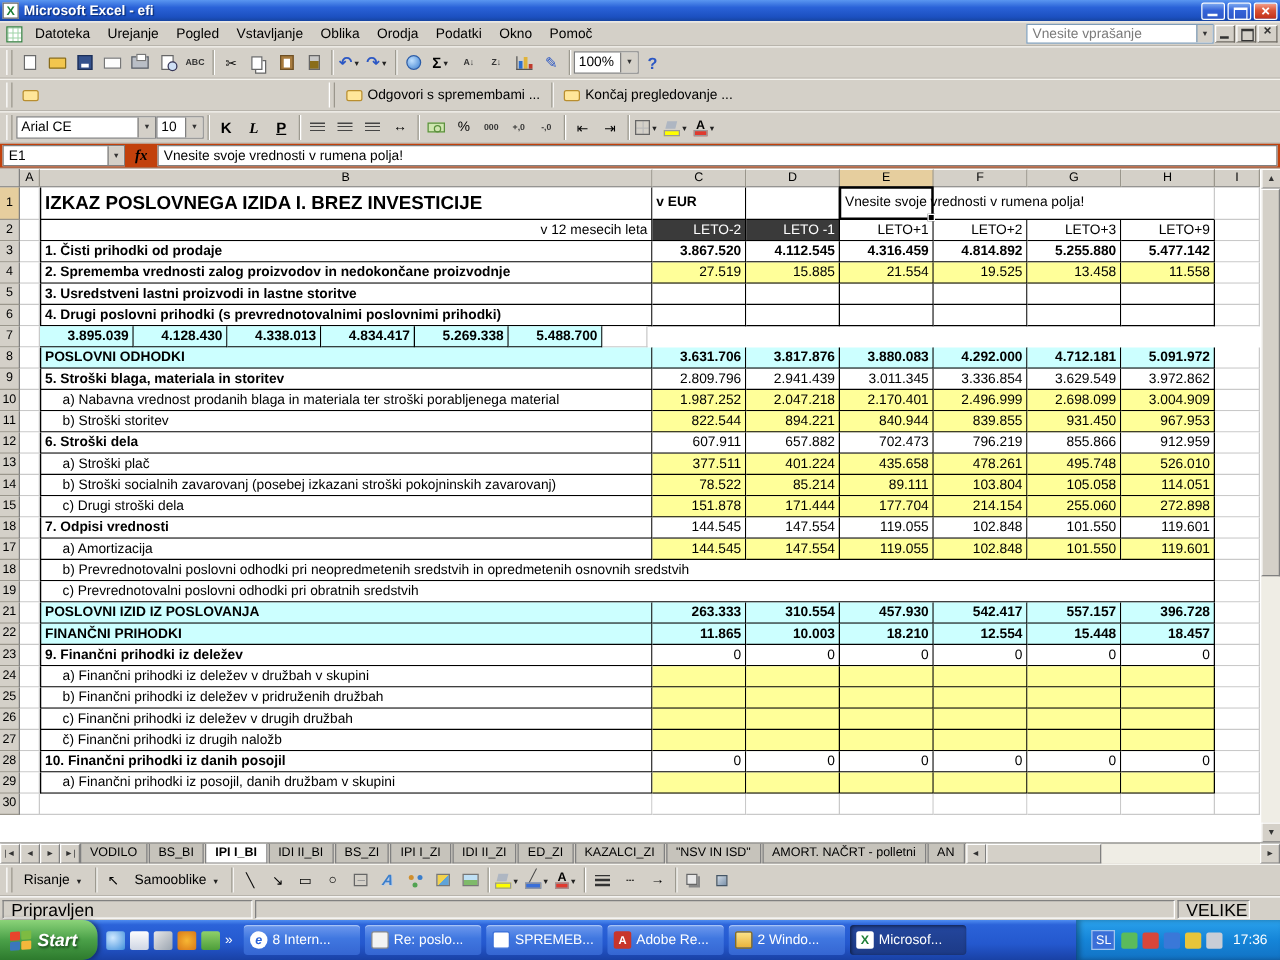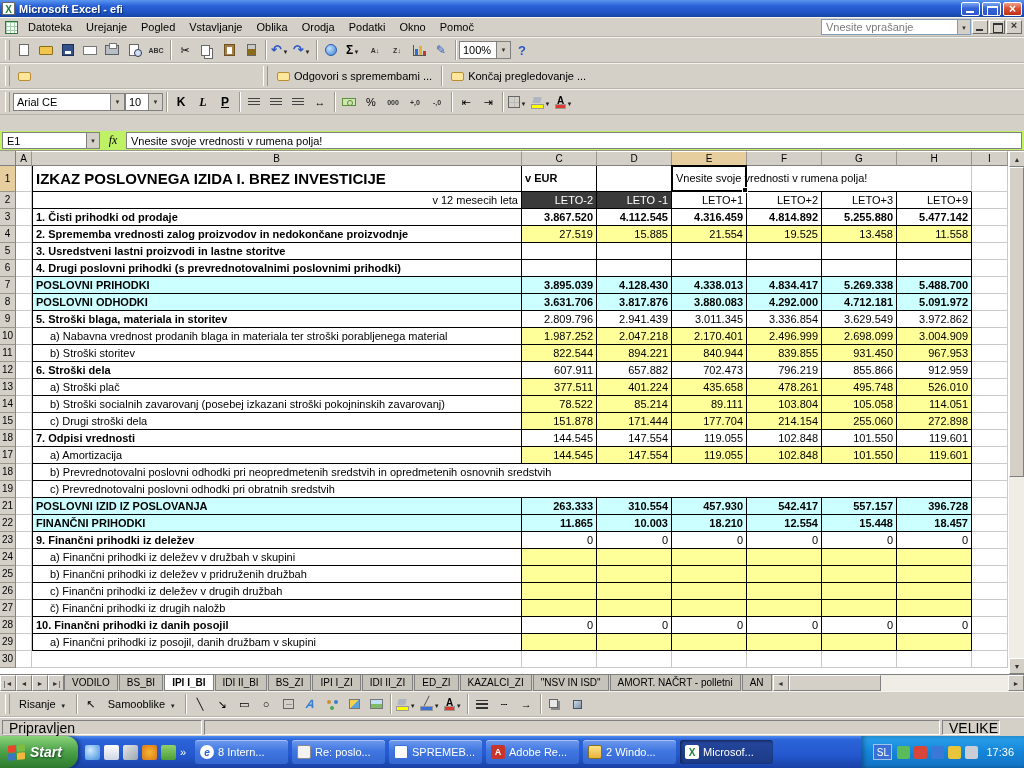--- a/index.html
+++ b/index.html
@@ -112,26 +112,26 @@
   .ic-clipart { width:11px; height:10px; background:linear-gradient(135deg,#f2d24e 50%,#5fa3d8 50%); border:1px solid #777; }
   .ic-picture { width:13px; height:10px; border:1px solid #777; background:linear-gradient(180deg,#bfe0f5 0 55%,#7fba6a 55%); }
   .ic-linestyle { width:12px; height:10px;
     background:linear-gradient(#333,#333) 0 1px/100% 1px no-repeat,linear-gradient(#333,#333) 0 4px/100% 2px no-repeat,linear-gradient(#333,#333) 0 8px/100% 3px no-repeat; }
   .ic-dash::before { content:"┄"; font-size:11px; }
   .ic-arrstyle::before { content:"→"; font-size:11px; }
   .ic-shadow { width:9px; height:9px; background:#e8e8e8; border:1px solid #666; box-shadow:2px 2px 0 #888; margin:0 3px 2px 0; }
   .ic-3d { width:9px; height:9px; background:linear-gradient(135deg,#cdd8e4,#7d93ab); border:1px solid #456; }
 
   
-  .formulabar { height:20px; flex:0 0 20px; display:flex; align-items:center; background:#bef264; padding:1px 2px; border-bottom:1px solid #9a968c;margin-top:16px; }
+  .formulabar { height:20px; flex:0 0 20px; display:flex; align-items:center; background:#c2410c; padding:1px 2px; border-bottom:1px solid #9a968c; }
   .namebox { width:98px; height:17px; background:#fff; border:1px solid #808080; display:flex; align-items:center; padding-left:4px; }
   .nb-dd { margin-left:auto; width:13px; height:100%; background:#D4D0C8; border-left:1px solid #808080; text-align:center; }
   .nb-dd::before { content:"▼"; font-size:6px; color:#333; line-height:15px; }
   .fx-btn { width:26px; height:28px; display:flex; align-items:center; justify-content:center;
-    font-family:"Liberation Serif",serif; font-style:italic; font-weight:normal; font-size:12px; }
+    font-family:"Liberation Serif",serif; font-style:italic; font-weight:bold; font-size:12px; }
   .formula-area { flex:1; height:17px; background:#fff; border:1px solid #808080; display:flex; align-items:center; padding-left:4px; white-space:nowrap; overflow:hidden; }
 
   
   .grid-wrap { flex:1; display:flex; background:#fff; overflow:hidden; }
   .grid-cols { width:1008px; display:flex; flex-direction:column; background:#fff; }
   .header-row { display:flex; height:15px; flex:0 0 15px; }
   .corner { width:16px; flex:0 0 16px; background:#D4D0C8; border-right:1px solid #808080; border-bottom:1px solid #808080; }
   .col-h { height:15px; background:#D4D0C8; border-right:1px solid #9a968c; border-bottom:1px solid #808080;
     border-top:1px solid #fff; text-align:center; font-size:10px; line-height:13px; flex-shrink:0; }
   .col-h.sel, .gut.sel { background:#E6CE9E; }
@@ -520,21 +520,20 @@
             <div class="c cv tb"></div>
             <div class="c cv tb"></div>
             <div class="c cv tb"></div>
             <div class="c cv tb"></div>
             <div class="c cv tb"></div>
             <div class="c ci"></div>
           </div>
           <div class="grow">
             <div class="gut">7</div>
             <div class="c ca"></div>
-            <div class="c cb tb bl b cyan">POSLOVNI PRIHODKI</div>
             <div class="c cv tb cyan b">3.895.039</div>
             <div class="c cv tb cyan b">4.128.430</div>
             <div class="c cv tb cyan b">4.338.013</div>
             <div class="c cv tb cyan b">4.834.417</div>
             <div class="c cv tb cyan b">5.269.338</div>
             <div class="c cv tb cyan b">5.488.700</div>
             <div class="c ci"></div>
           </div>
           <div class="grow">
             <div class="gut">8</div>

